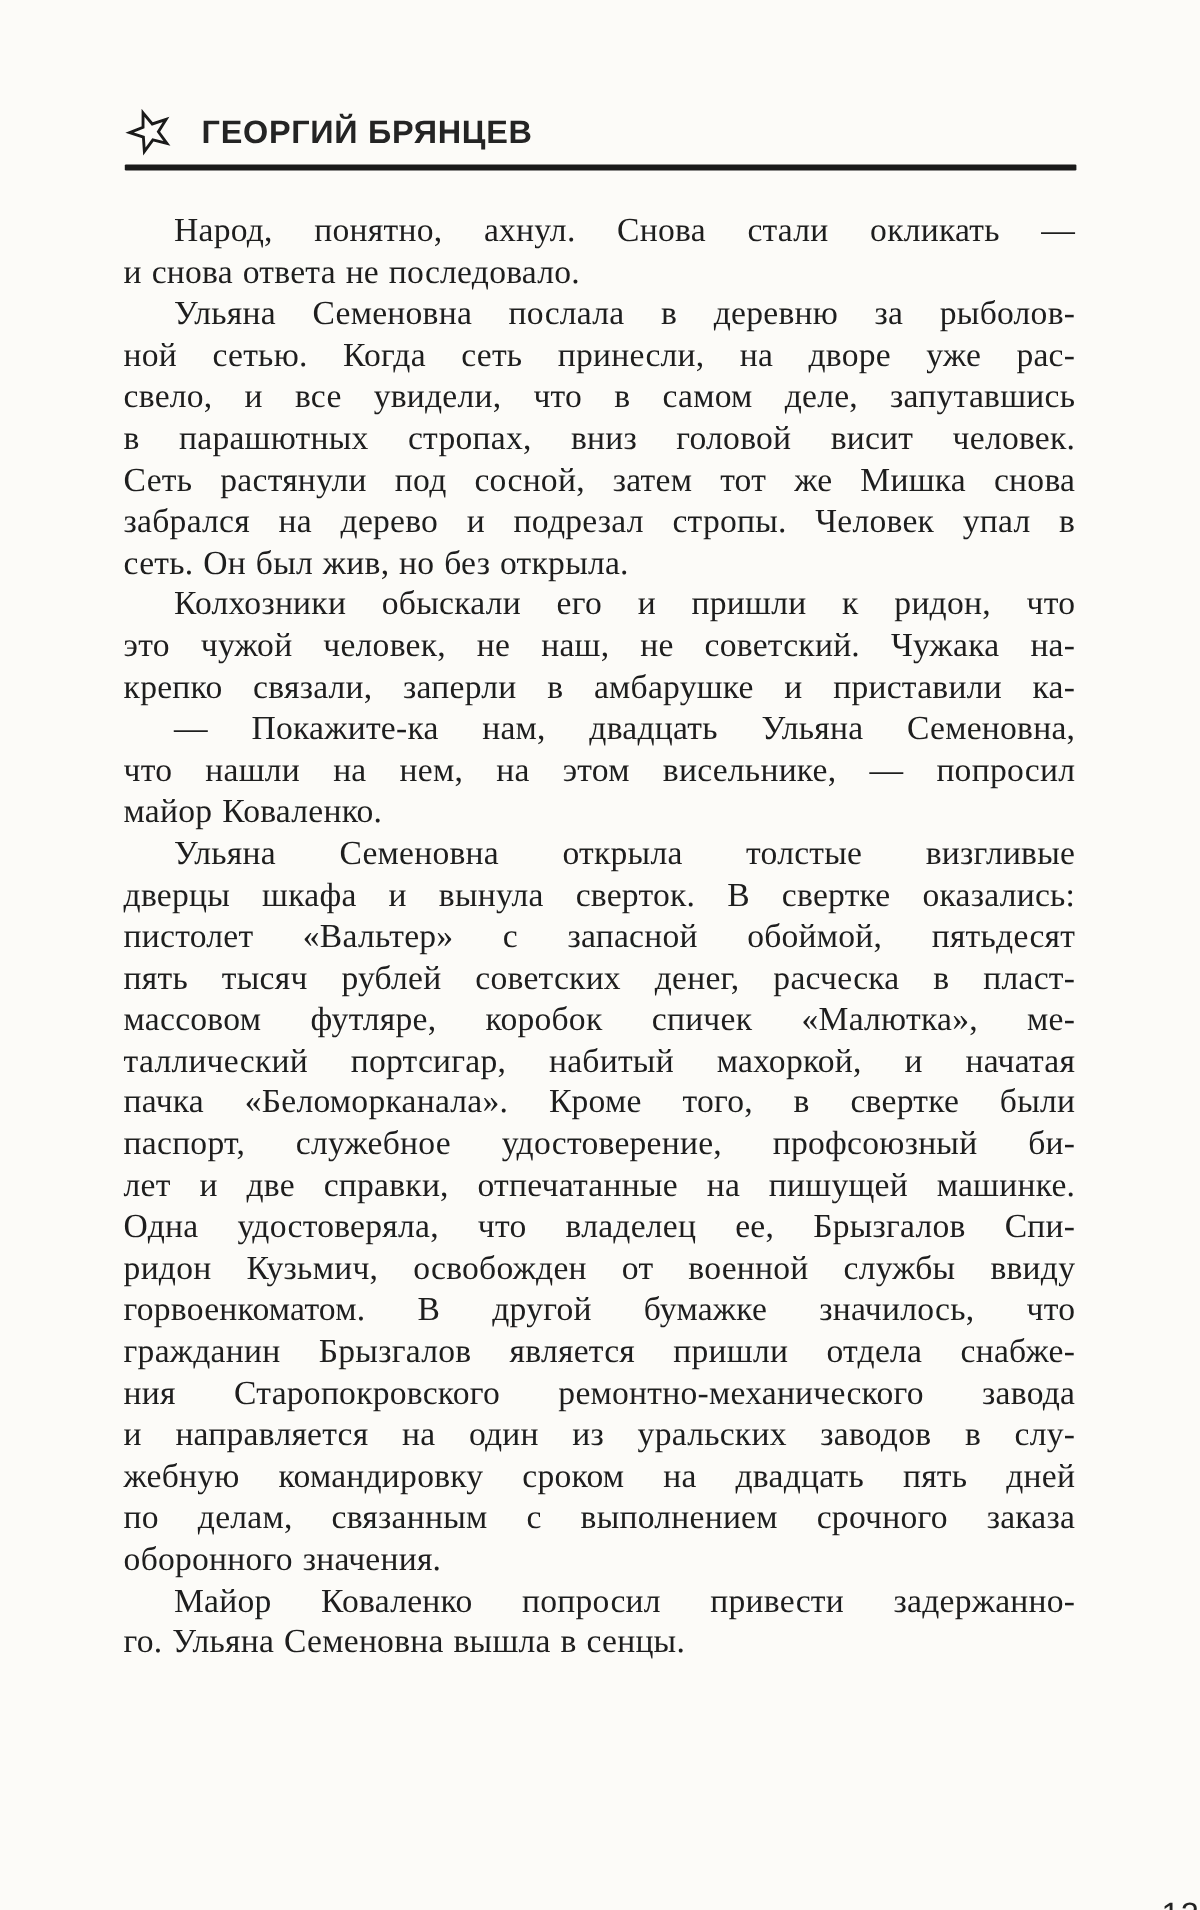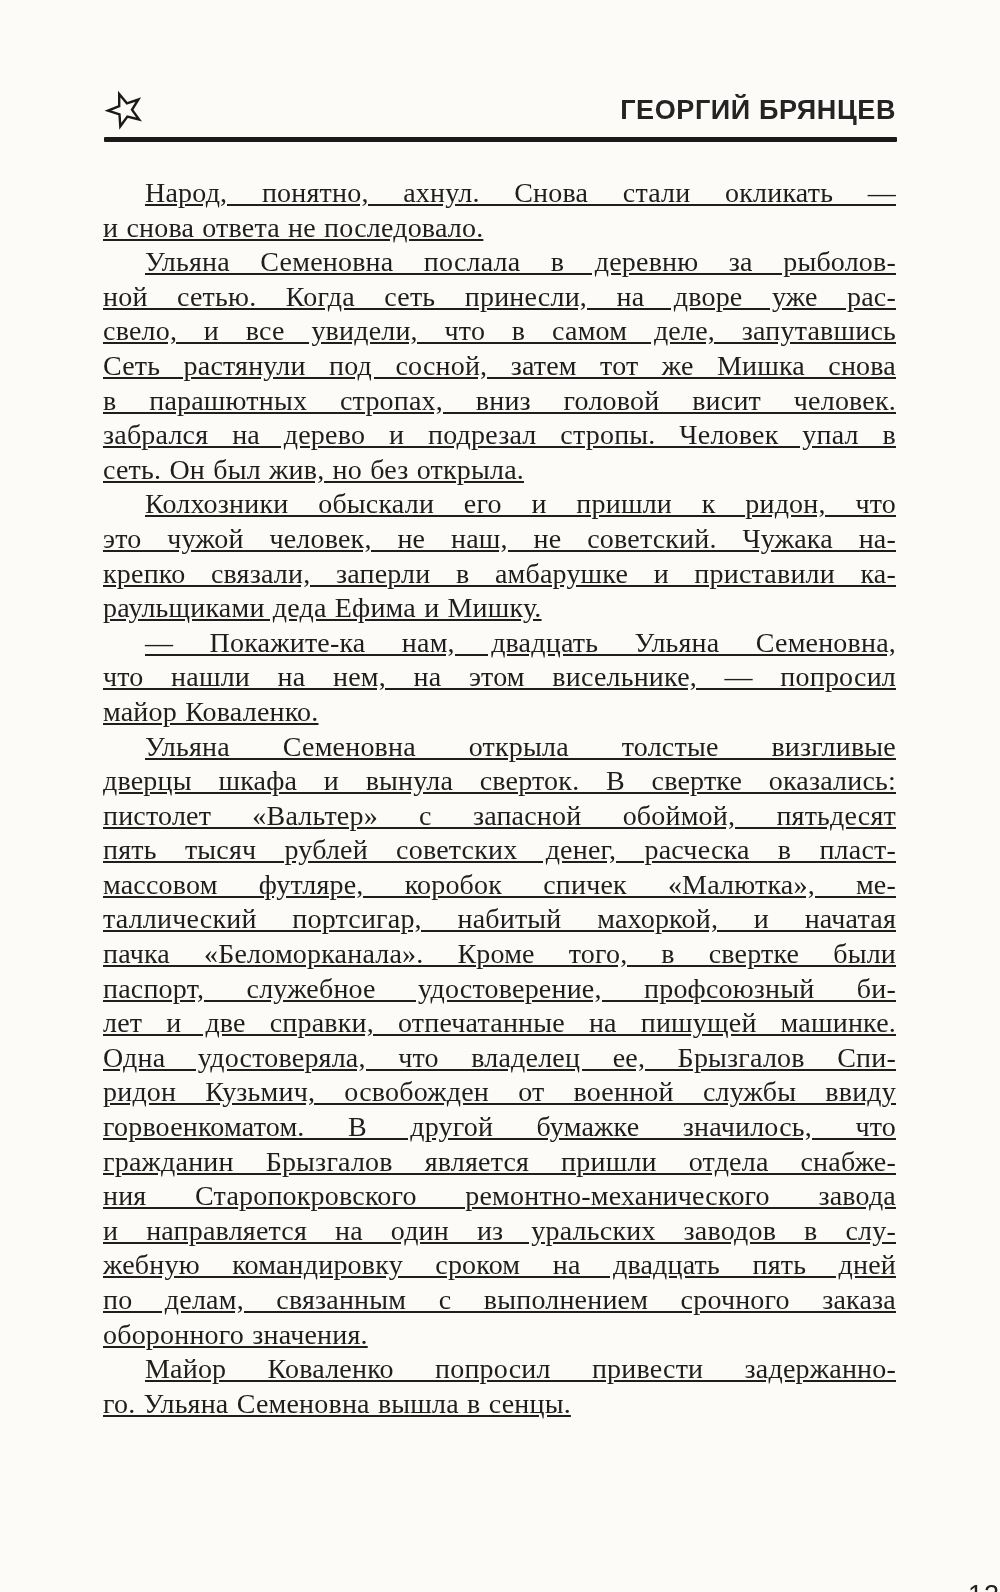--- a/index.html
+++ b/index.html
@@ -18,22 +18,23 @@
     overflow: hidden;
   }
   
   .header {
     position: absolute;
     left: 104px;
     right: 104px;
     top: 84px;
     height: 50px;
     display: flex;
-    justify-content: space-between;
+    justify-content: flex-start;
     align-items: flex-end;
+    gap: 20px;
   }
   .star-wrap {
     width: 44px;
     height: 50px;
     display: flex;
     align-items: flex-end;
   }
   .star-wrap svg { display: block; }
   .author {
     font-family: "Liberation Sans", "DejaVu Sans", sans-serif;
@@ -59,21 +60,21 @@
     position: absolute;
     left: 103px;
     right: 104px;
     top: 176px;
     font-size: 28px;
     line-height: 34.6px;
     letter-spacing: 0.2px;
     word-spacing: 1px;
     color: #1e1e1e;
   }
-  .para { margin: 0; padding: 0; text-decoration: underline; }
+  .para { margin: 0; padding: 0; }
   .line {
     height: 34.6px;
     text-align: justify;
     text-align-last: justify;
     overflow: visible;
     white-space: normal;
   }
   .line.first { padding-left: 42px; }
   .line.lastline {
     text-align: left;
@@ -112,30 +113,29 @@
 
   <div class="body-text">
       <div class="para">
         <div class="line first">Народ, понятно, ахнул. Снова стали окликать —</div>
         <div class="line lastline">и снова ответа не последовало.</div>
       </div>
       <div class="para">
         <div class="line first">Ульяна Семеновна послала в деревню за рыболов-</div>
         <div class="line">ной сетью. Когда сеть принесли, на дворе уже рас-</div>
         <div class="line">свело, и все увидели, что в самом деле, запутавшись</div>
+        <div class="line">в парашютных стропах, вниз головой висит человек.</div>
         <div class="line">Сеть растянули под сосной, затем тот же Мишка снова</div>
-        <div class="line">в парашютных стропах, вниз головой висит человек.</div>
         <div class="line">забрался на дерево и подрезал стропы. Человек упал в</div>
         <div class="line lastline">сеть. Он был жив, но без открыла.</div>
       </div>
       <div class="para">
         <div class="line first">Колхозники обыскали его и пришли к ридон, что</div>
         <div class="line">это чужой человек, не наш, не советский. Чужака на-</div>
         <div class="line">крепко связали, заперли в амбарушке и приставили ка-</div>
-        <div class="line lastline">раульщиками деда Ефима и Мишку.</div>
       </div>
       <div class="para">
         <div class="line first">— Покажите-ка нам, двадцать Ульяна Семеновна,</div>
         <div class="line">что нашли на нем, на этом висельнике, — попросил</div>
         <div class="line lastline">майор Коваленко.</div>
       </div>
       <div class="para">
         <div class="line first">Ульяна Семеновна открыла толстые визгливые</div>
         <div class="line">дверцы шкафа и вынула сверток. В свертке оказались:</div>
         <div class="line">пистолет «Вальтер» с запасной обоймой, пятьдесят</div>

